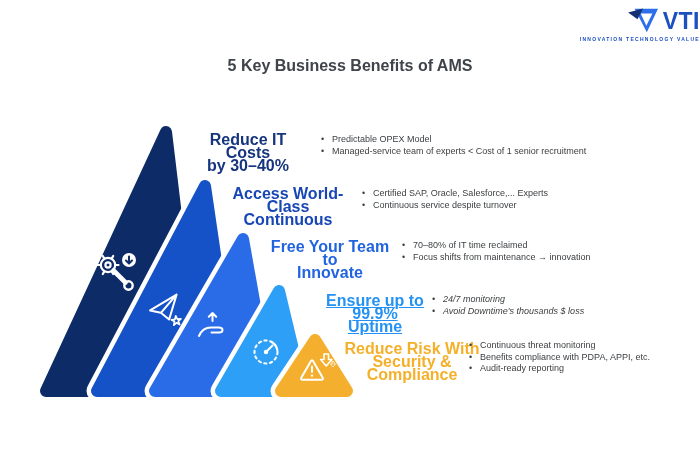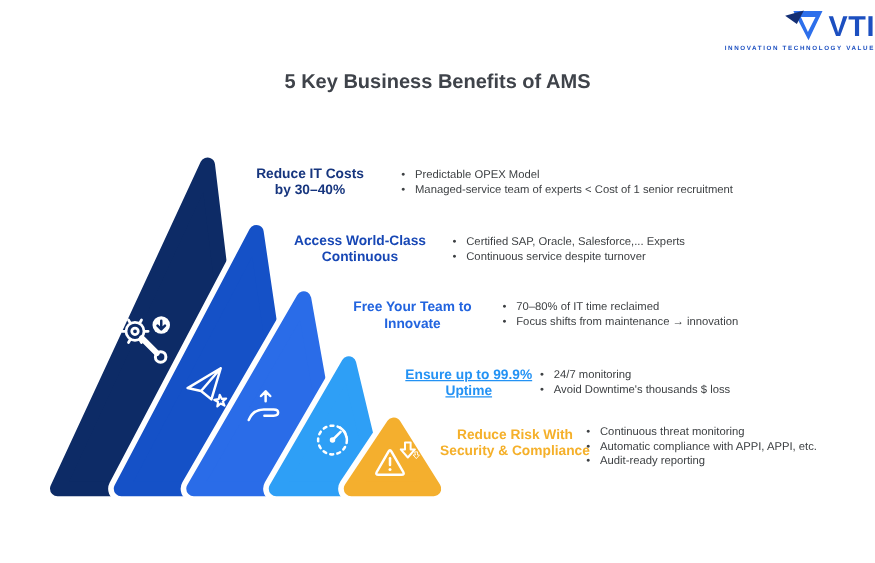--- a/index.html
+++ b/index.html
@@ -10,34 +10,34 @@
   
   .logo{position:absolute;top:7px;left:0;right:0;display:flex;flex-direction:column;align-items:flex-end;}
   .logo-row{display:flex;align-items:center;gap:2px;}
   .logo-text{font-size:23px;font-weight:800;color:#1C4FC0;letter-spacing:0.5px;}
   .logo-tagline{font-size:5px;font-weight:700;letter-spacing:1.3px;color:#1C4FC0;margin-top:1px;}
   .page-title{position:absolute;top:57px;left:0;width:100%;text-align:center;
     font-size:16px;font-weight:700;color:#3F434A;margin:0;}
   
   .pyramid{position:absolute;top:0;left:0;}
   
-  .benefit-heading{position:absolute;text-align:center;font-weight:700;font-size:11px;line-height:13px;}
+  .benefit-heading{position:absolute;text-align:center;font-weight:700;font-size:16px;line-height:13px;}
   .h0{left:186px;top:133px;width:124px;}
   .h1{left:226px;top:187px;width:124px;}
   .h2{left:268px;top:240px;width:124px;}
   .h3{left:313px;top:294px;width:124px;text-decoration:underline;}
   .h4{left:342px;top:342px;width:140px;}
   
   .bullets{position:absolute;margin:0;padding:0;list-style:none;font-size:9px;line-height:11.5px;color:#3D4043;white-space:nowrap;}
   .bullets li{position:relative;padding-left:12px;}
   .bullets li::before{content:"•";position:absolute;left:1px;top:0;color:#3D4043;}
   .l0{left:320px;top:134px;}
   .l1{left:361px;top:188px;}
   .l2{left:401px;top:240px;}
-  .l3{left:431px;top:294px;}
+  .l3{left:431px;top:294px;font-style:italic;}
   .l4{left:468px;top:340px;}
 </style>
 </head>
 <body>
 
 <div id="page">
 
   <div class="logo">
     <div class="logo-row">
       <svg width="34" height="28" viewBox="0 0 36 30">
@@ -138,17 +138,17 @@
     <li>24/7 monitoring</li>
     <li>Avoid Downtime's thousands $ loss</li>
   </ul>
 
   <div class="benefit-heading h4" style="color: rgb(245, 176, 42);">
     <div>Reduce Risk With</div>
     <div>Security &amp; Compliance</div>
   </div>
   <ul class="bullets l4">
     <li>Continuous threat monitoring</li>
-    <li>Automatic compliance with APPI, APPI, etc.</li>
+    <li>Benefits compliance with PDPA, APPI, etc.</li>
     <li>Audit-ready reporting</li>
   </ul>
 
 </div>
 
 </body></html>

